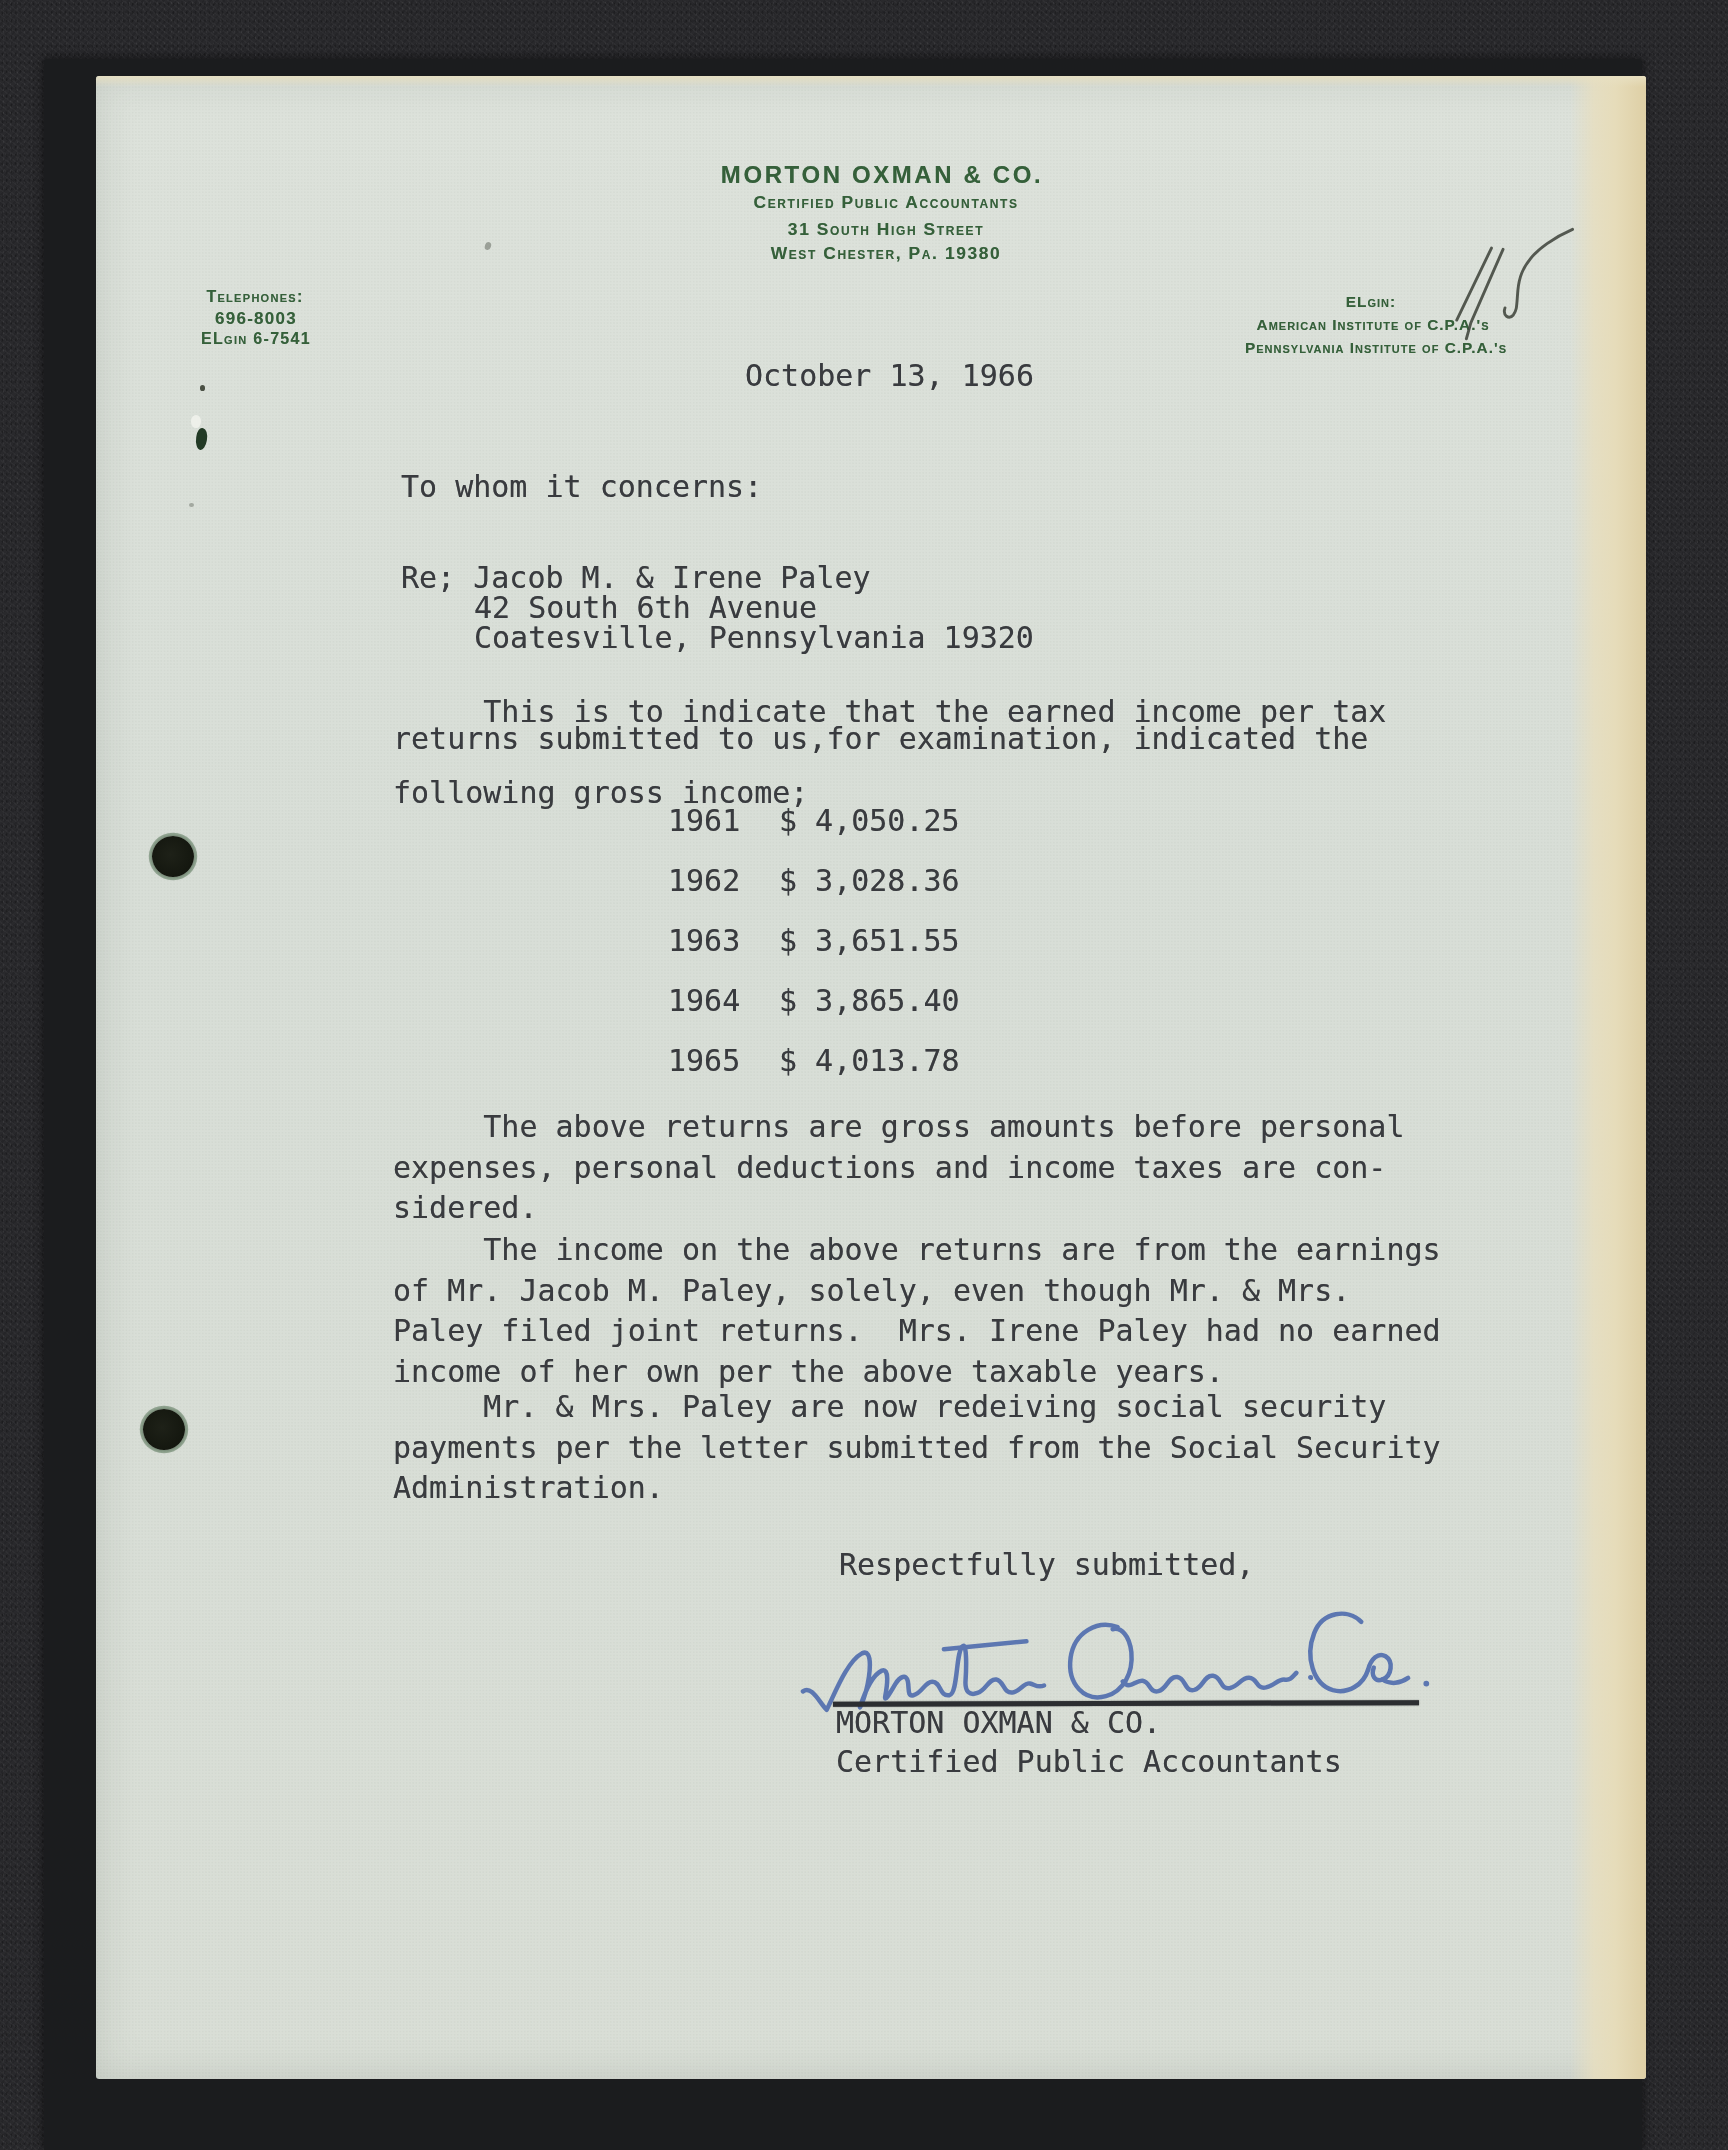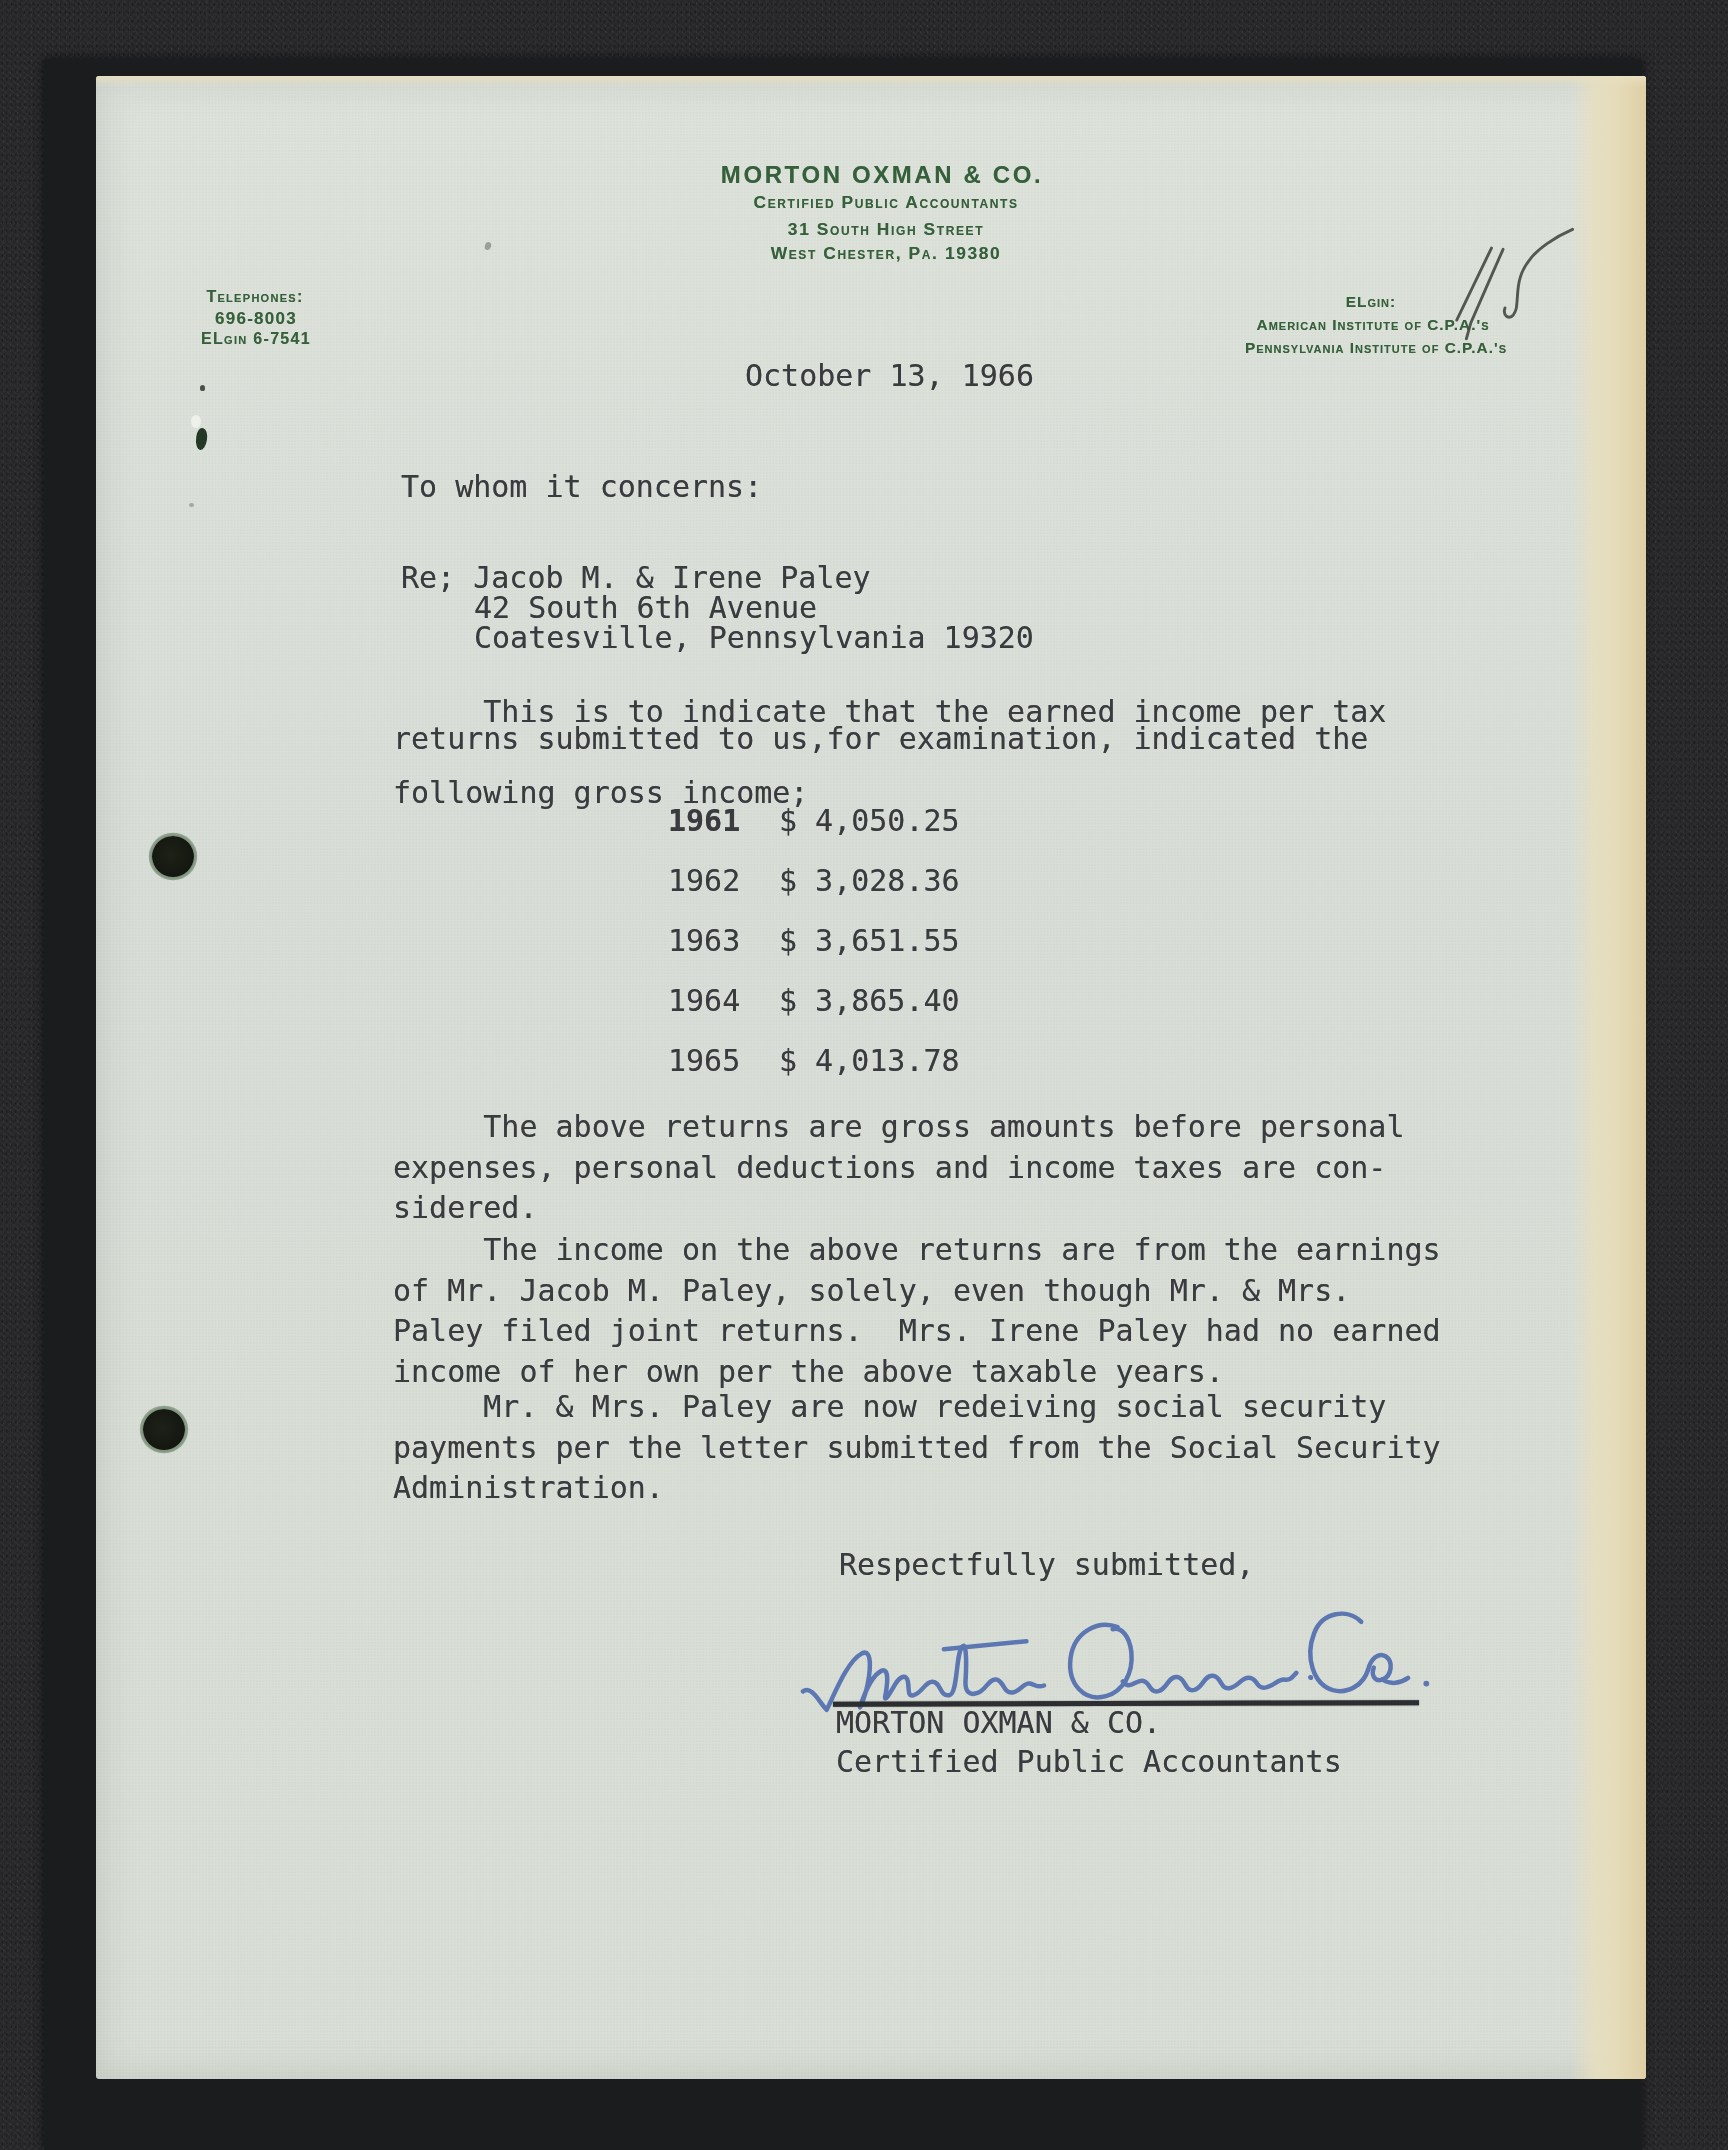--- a/index.html
+++ b/index.html
@@ -102,21 +102,21 @@
 <div class="typed" style="left:401px;top:468px;">To whom it concerns:</div>
 
 <div class="typed" style="left:401px;top:559px;">Re; Jacob M. &amp; Irene Paley</div>
 <div class="typed" style="left:474px;top:589px;">42 South 6th Avenue</div>
 <div class="typed" style="left:474px;top:619px;">Coatesville, Pennsylvania 19320</div>
 
 <div class="typed" style="left:393px;top:693px;">     This is to indicate that the earned income per tax</div>
 <div class="typed" style="left:393px;top:720px;text-align:center;">returns submitted to us,for examination, indicated the</div>
 <div class="typed" style="left:393px;top:774px;">following gross income;</div>
 
-<div class="typed" style="left:668px;top:802px;font-weight:bold;">1961</div>
+<div class="typed" style="left:668px;top:802px;">1961</div>
 <div class="typed" style="left:779px;top:802px;">$ 4,050.25</div>
 
 <div class="typed" style="left:668px;top:862px;">1962</div>
 <div class="typed" style="left:779px;top:862px;">$ 3,028.36</div>
 
 <div class="typed" style="left:668px;top:922px;">1963</div>
 <div class="typed" style="left:779px;top:922px;">$ 3,651.55</div>
 
 <div class="typed" style="left:668px;top:982px;">1964</div>
 <div class="typed" style="left:779px;top:982px;">$ 3,865.40</div>

